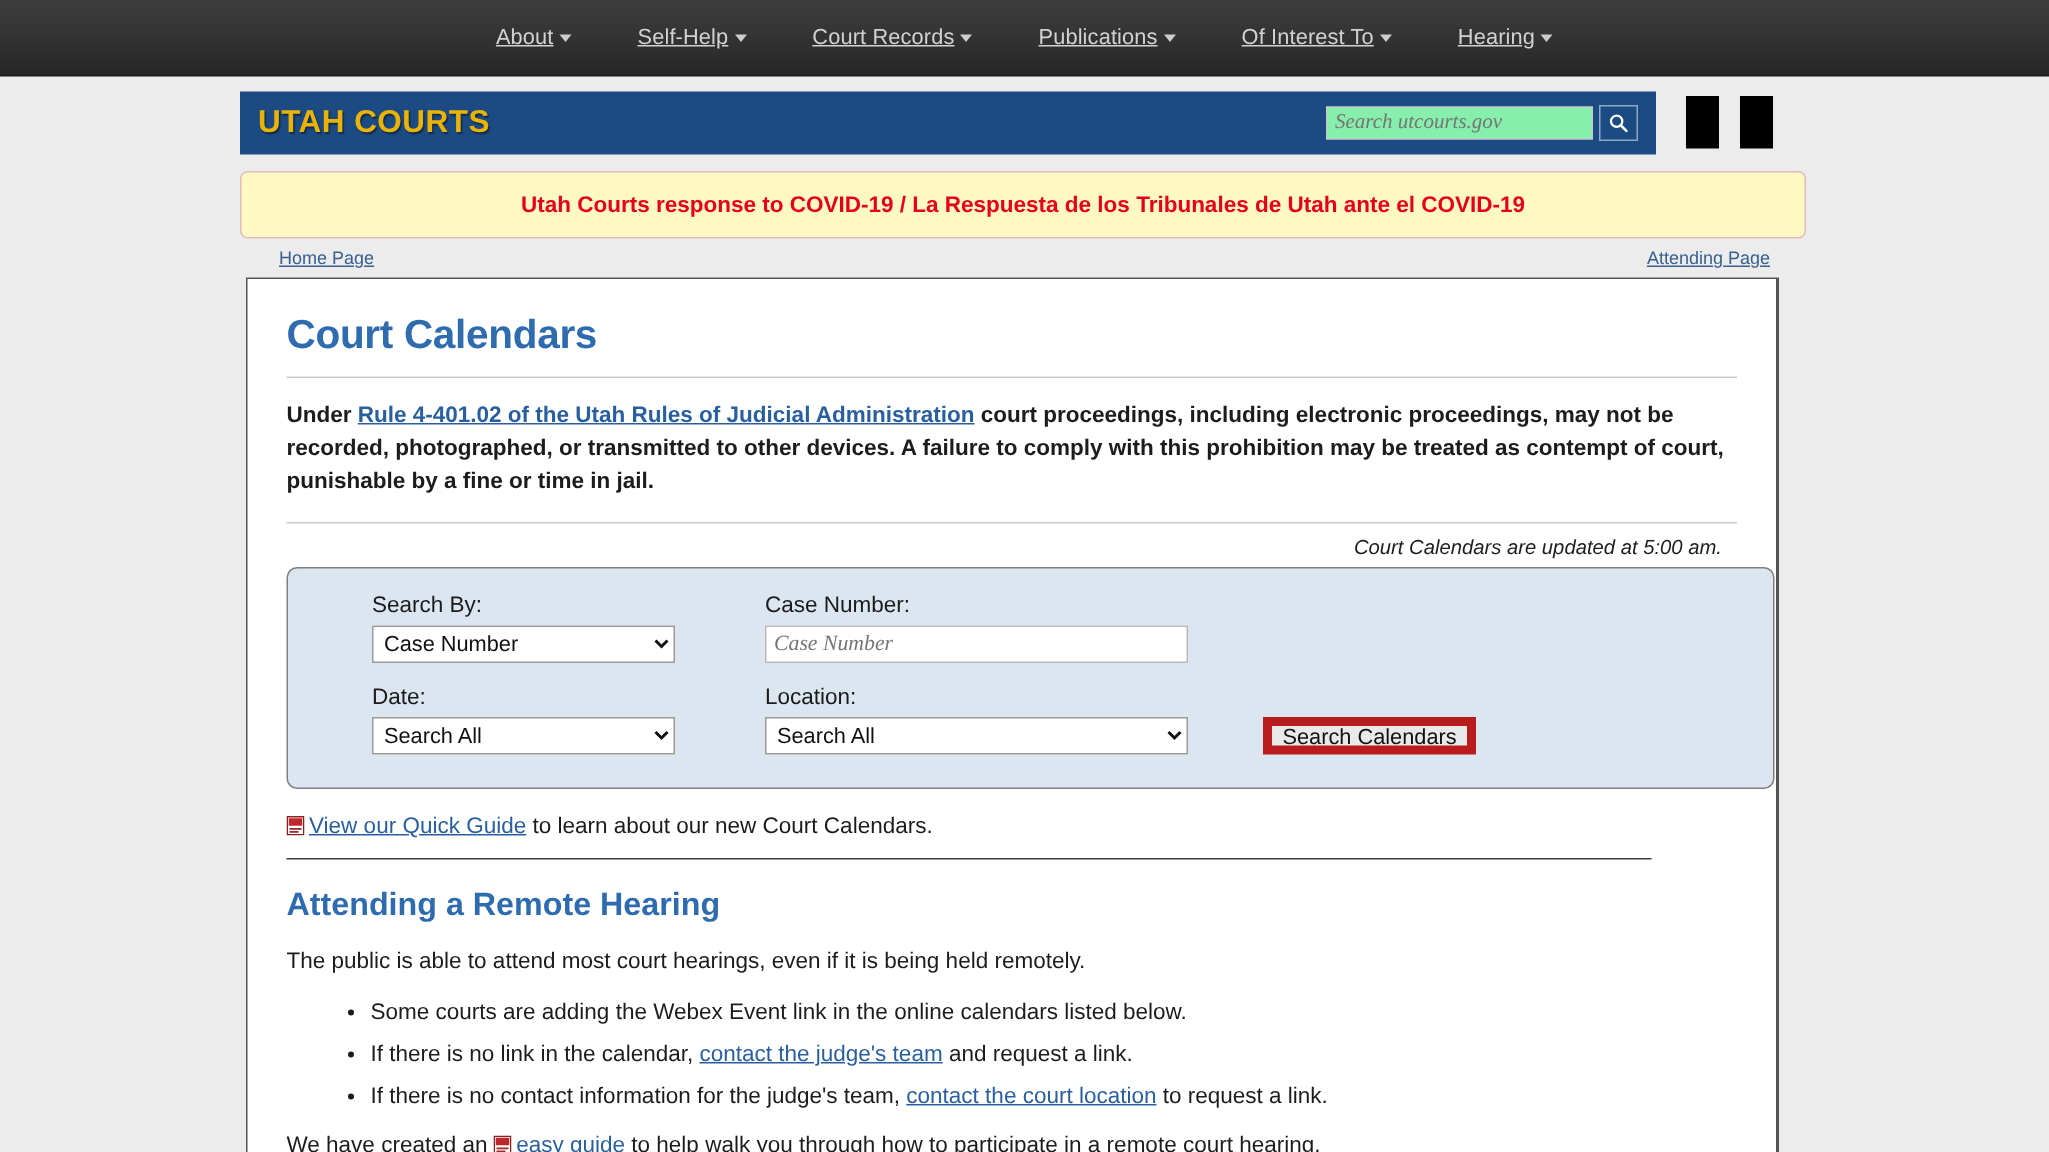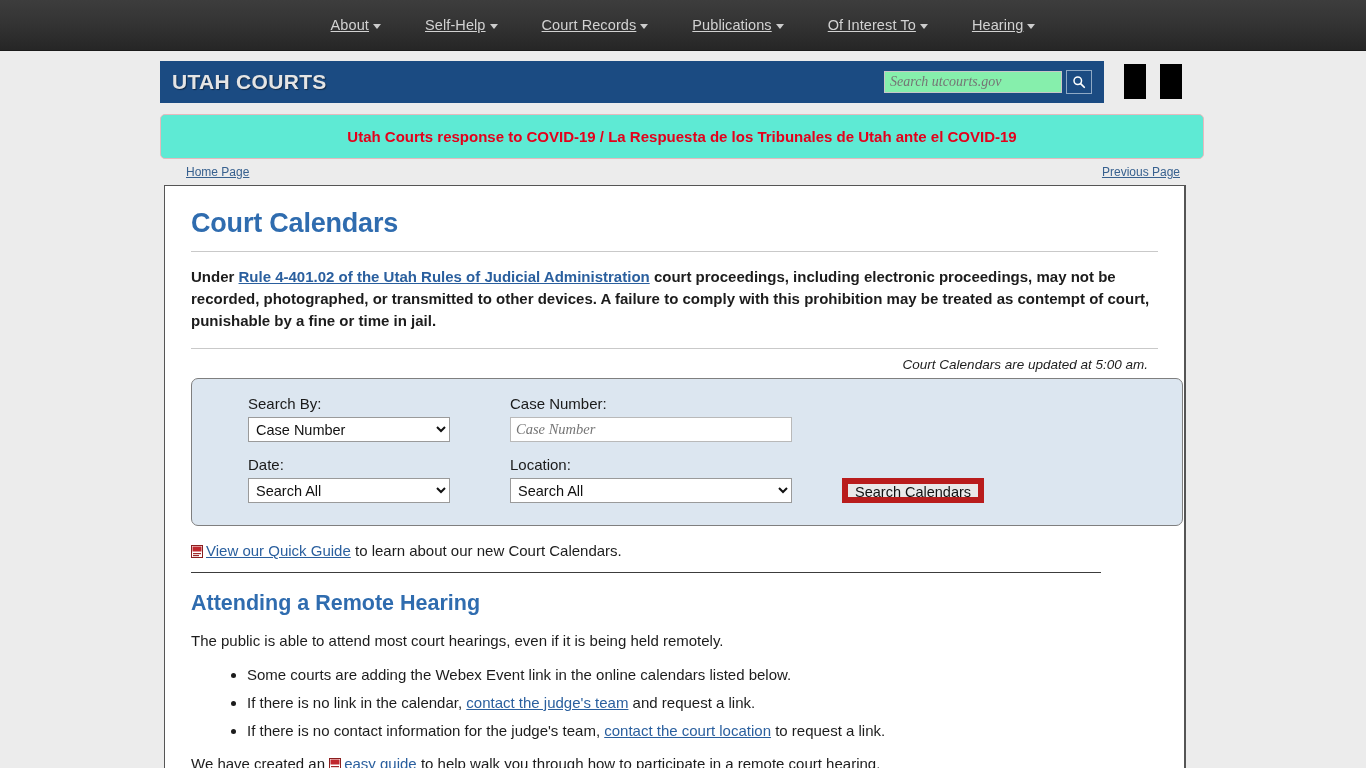--- a/index.html
+++ b/index.html
@@ -60,21 +60,21 @@
     width: 944px;
     height: 42px;
     background: #1b4b82;
     display: flex;
     align-items: center;
     justify-content: space-between;
     padding: 0 12px;
     box-sizing: border-box;
   }
   .brandlogo {
-    color: #e5e5e5;
+    color: #eab308;
     font-size: 21px;
     font-weight: bold;
     letter-spacing: .3px;
     text-shadow: 1px 1px 1px rgba(0,0,0,.45);
   }
   .hdr-search {
     display: flex;
     align-items: center;
   }
   .hdr-search input {
@@ -109,21 +109,21 @@
     margin-left: 14px;
     margin-top: 3px;
   }
   .blackbox.first { margin-left: 20px; }
 
   
   .covid {
     margin-top: 11px;
     width: 1044px;
     box-sizing: border-box;
-    background: #5eead4;
+    background: #fef9c3;
     border: 1px solid #e6b9bd;
     border-radius: 5px;
     padding: 13px 10px;
     text-align: center;
   }
   .covid a {
     color: #e4001b;
     font-weight: bold;
     font-size: 15px;
     text-decoration: none;
@@ -328,21 +328,21 @@
     <div class="blackbox first"></div>
     <div class="blackbox"></div>
   </div>
 
   <div class="covid">
     <a href="#">Utah Courts response to COVID-19 / La Respuesta de los Tribunales de Utah ante el COVID-19</a>
   </div>
 
   <div class="crumbs">
     <a href="#">Home Page</a>
-    <a href="#">Previous Page</a>
+    <a href="#">Attending Page</a>
   </div>
 
   <div class="card">
 
     <h1 class="title">Court Calendars</h1>
     <hr class="rule">
 
     <p class="intro"><span>Under </span><a class="inline" href="#">Rule 4-401.02 of the Utah Rules of Judicial Administration</a><span> court proceedings, including electronic proceedings, may not be recorded, photographed, or transmitted to other devices. A failure to comply with this prohibition may be treated as contempt of court, punishable by a fine or time in jail.</span></p>
 
     <hr class="rule thin-bottom">

